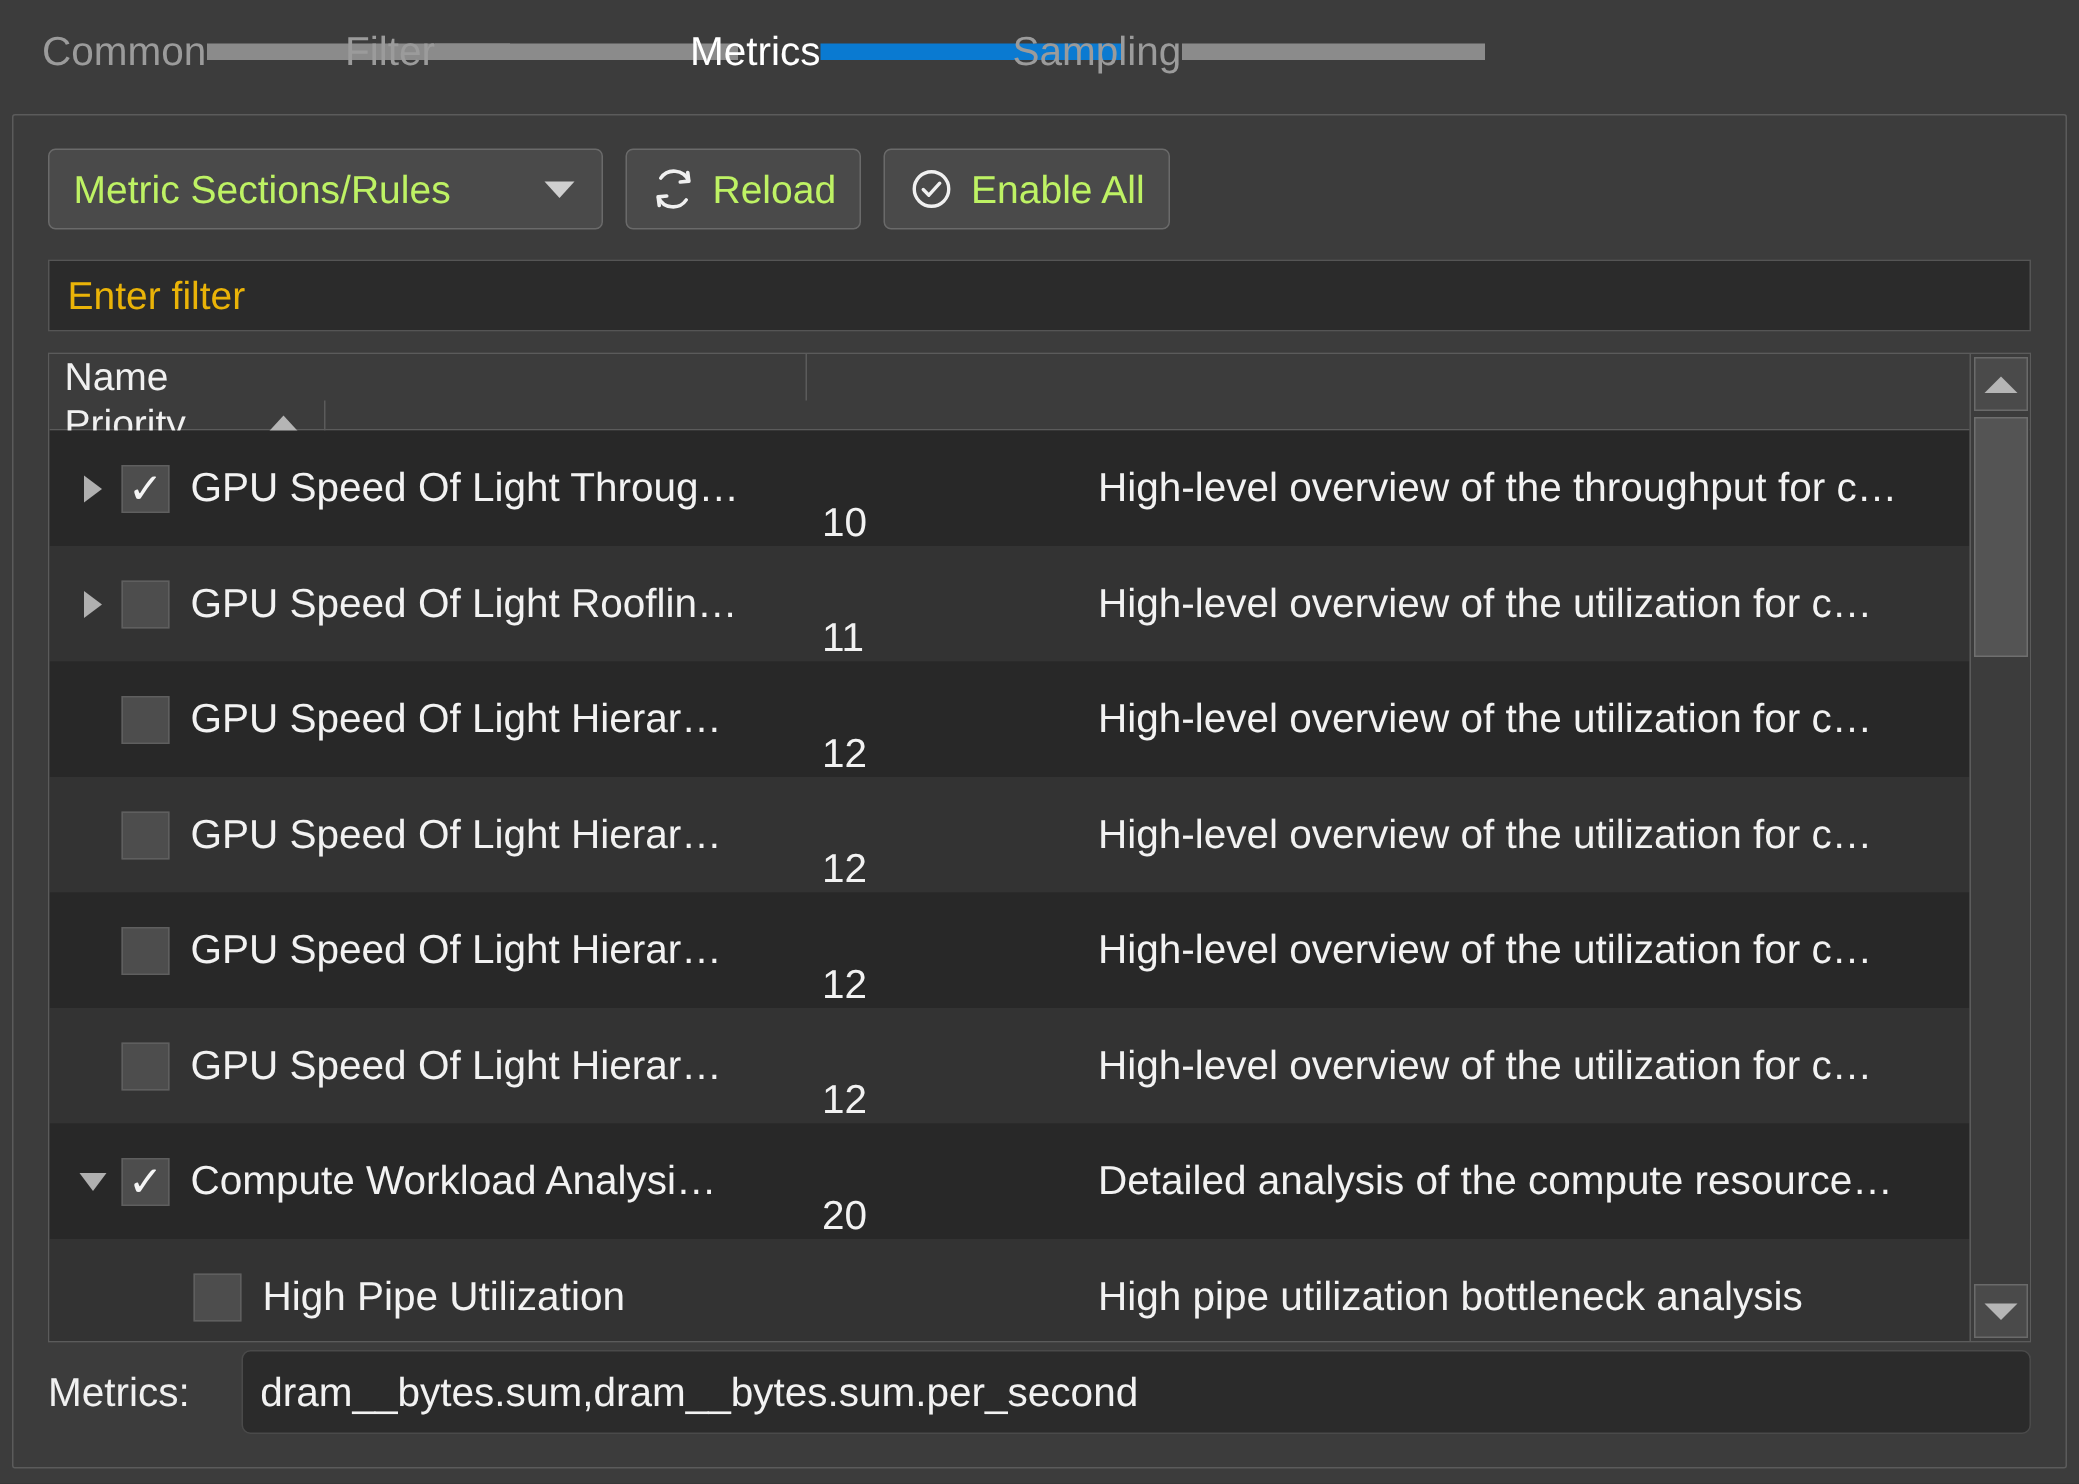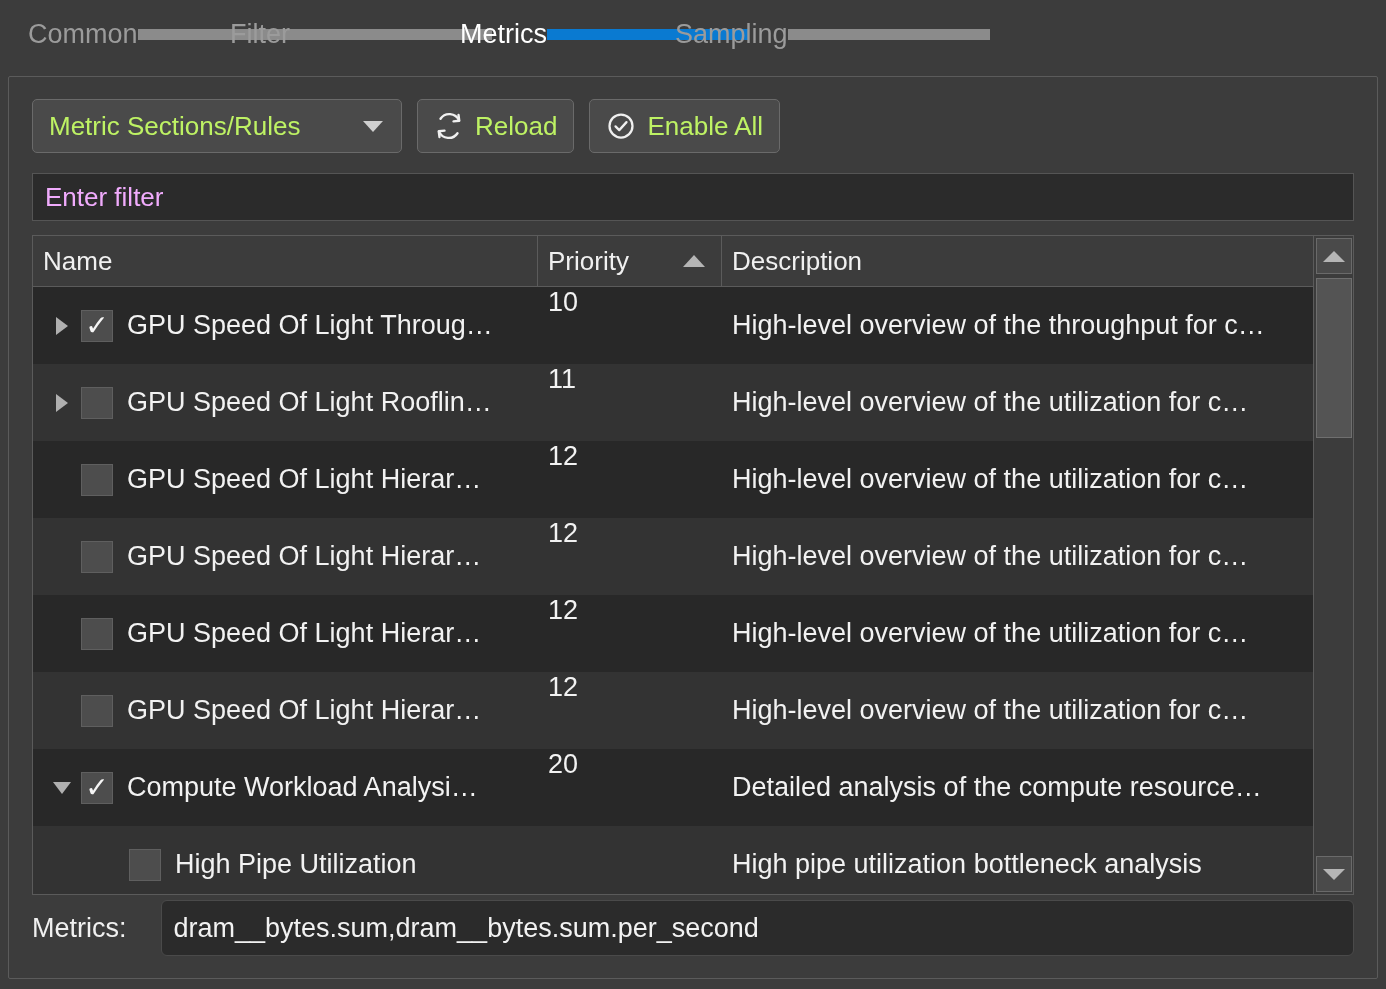--- a/index.html
+++ b/index.html
@@ -73,34 +73,35 @@
   .filter-input {
     position: absolute; left: 23px; top: 96px;
     width: 1322px; height: 48px;
     background: #2b2b2b;
     border: 1px solid #555;
     color: #9a9a9a;
     font-size: 26px;
     padding: 0 12px;
     display: flex; align-items: center;
   }
-  .filter-input .ph { color: #f0abfc; }
+  .filter-input .ph { color: #eab308; }
 
   
   .table-wrap {
     position: absolute; left: 23px; top: 158px;
     width: 1322px; height: 660px;
     border: 1px solid #5b5b5b;
     background: #2b2b2b;
     overflow: hidden;
   }
   .thead {
     display: flex; height: 51px;
     background: #3c3c3c;
     border-bottom: 1px solid #5b5b5b;
+    flex-direction: column;
   }
   .th {
     display: flex; align-items: center;
     color: #f0f0f0; font-size: 26px;
     padding: 0 10px;
     border-right: 1px solid #5b5b5b;
     height: 100%;
     position: relative;
   }
   .th.c-name  { width: 505px; }
@@ -119,21 +120,21 @@
     display: flex; height: 77px; align-items: center;
   }
   .row.odd  { background: #282828; }
   .row.even { background: #333333; }
 
   .cell-name {
     width: 505px; display: flex; align-items: center; height: 100%;
     padding-left: 10px; overflow: hidden;
   }
   .cell-prio {
-    width: 184px; height: 100%; display: flex; align-items: flex-start;
+    width: 184px; height: 100%; display: flex; align-items: flex-end;
     padding-left: 10px;
   }
   .cell-desc {
     width: 610px; height: 100%; display: flex; align-items: center;
     padding-left: 10px; overflow: hidden;
   }
   .celltext {
     color: #f2f2f2; font-size: 27px; white-space: nowrap;
     overflow: hidden; text-overflow: ellipsis;
   }

